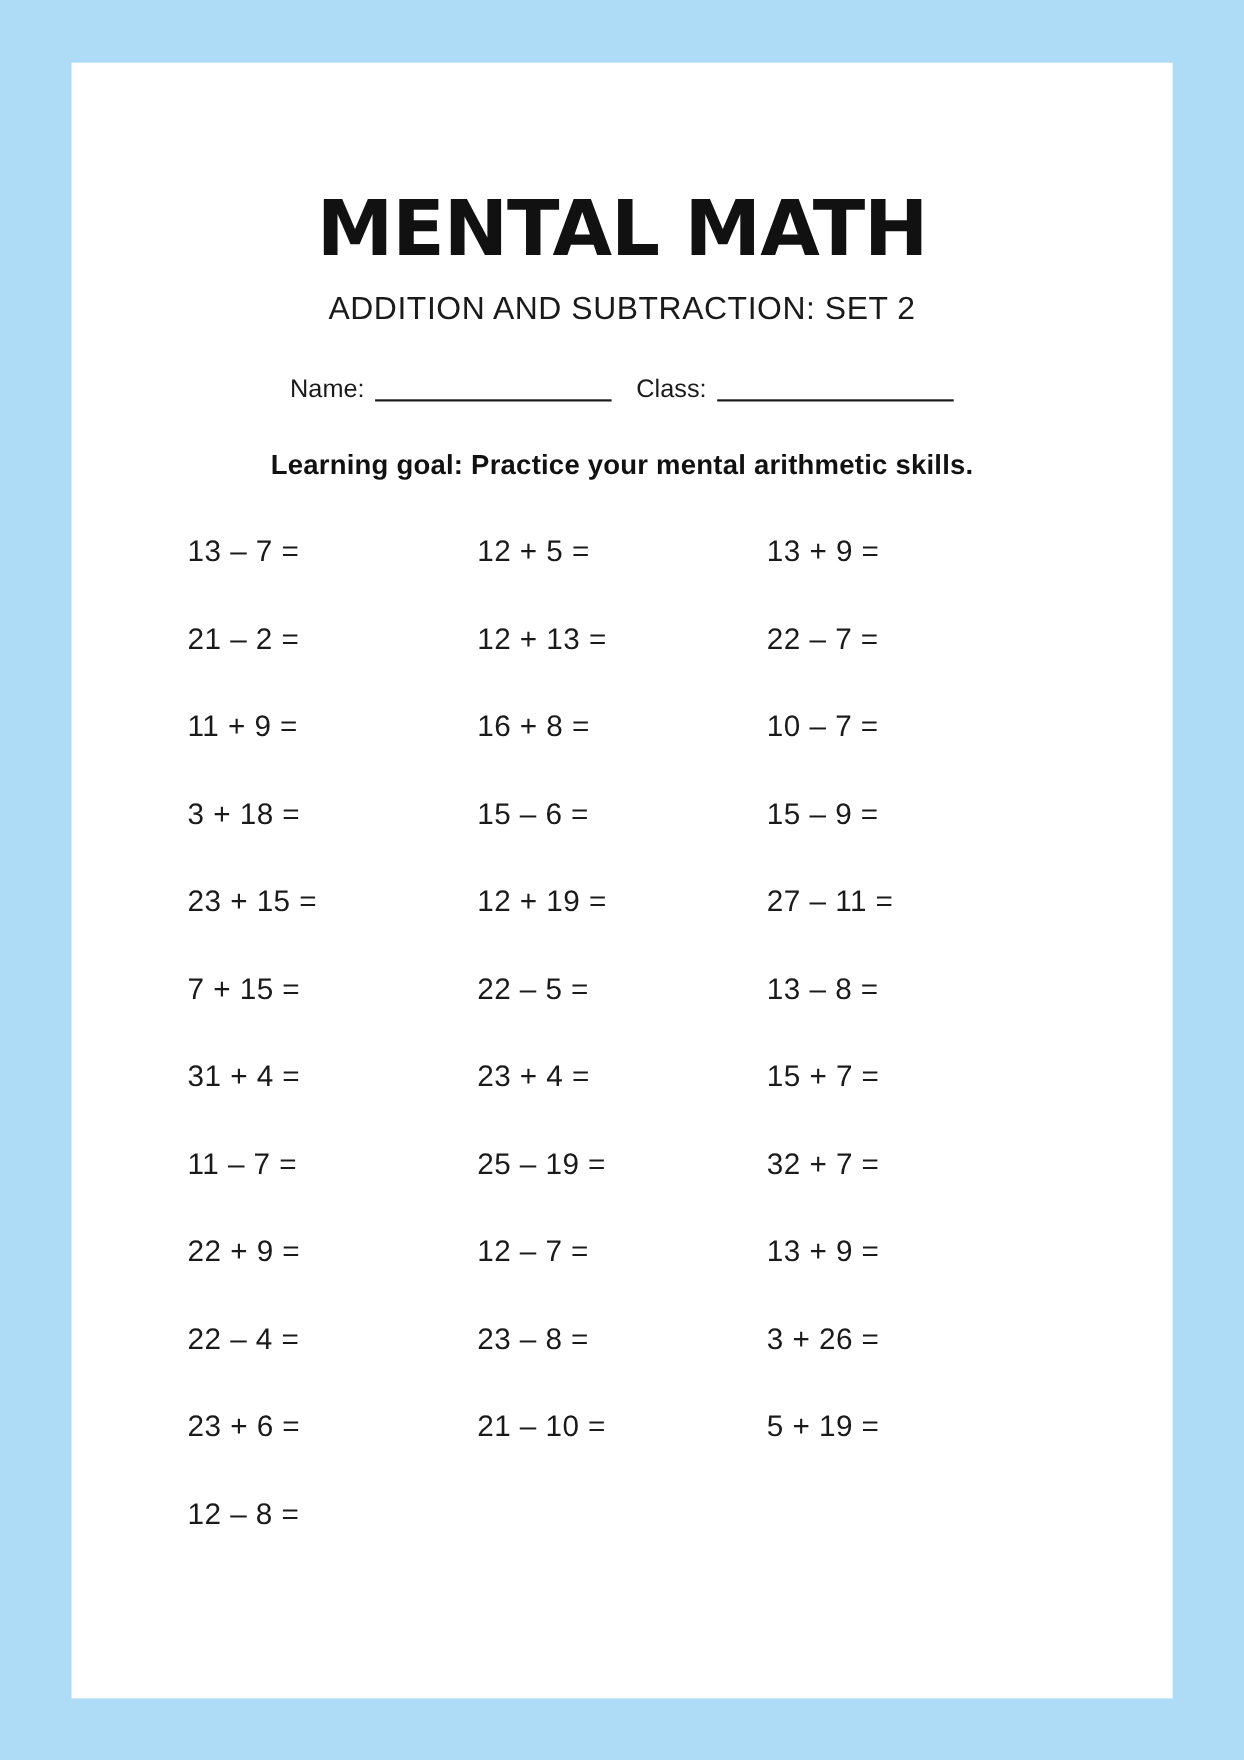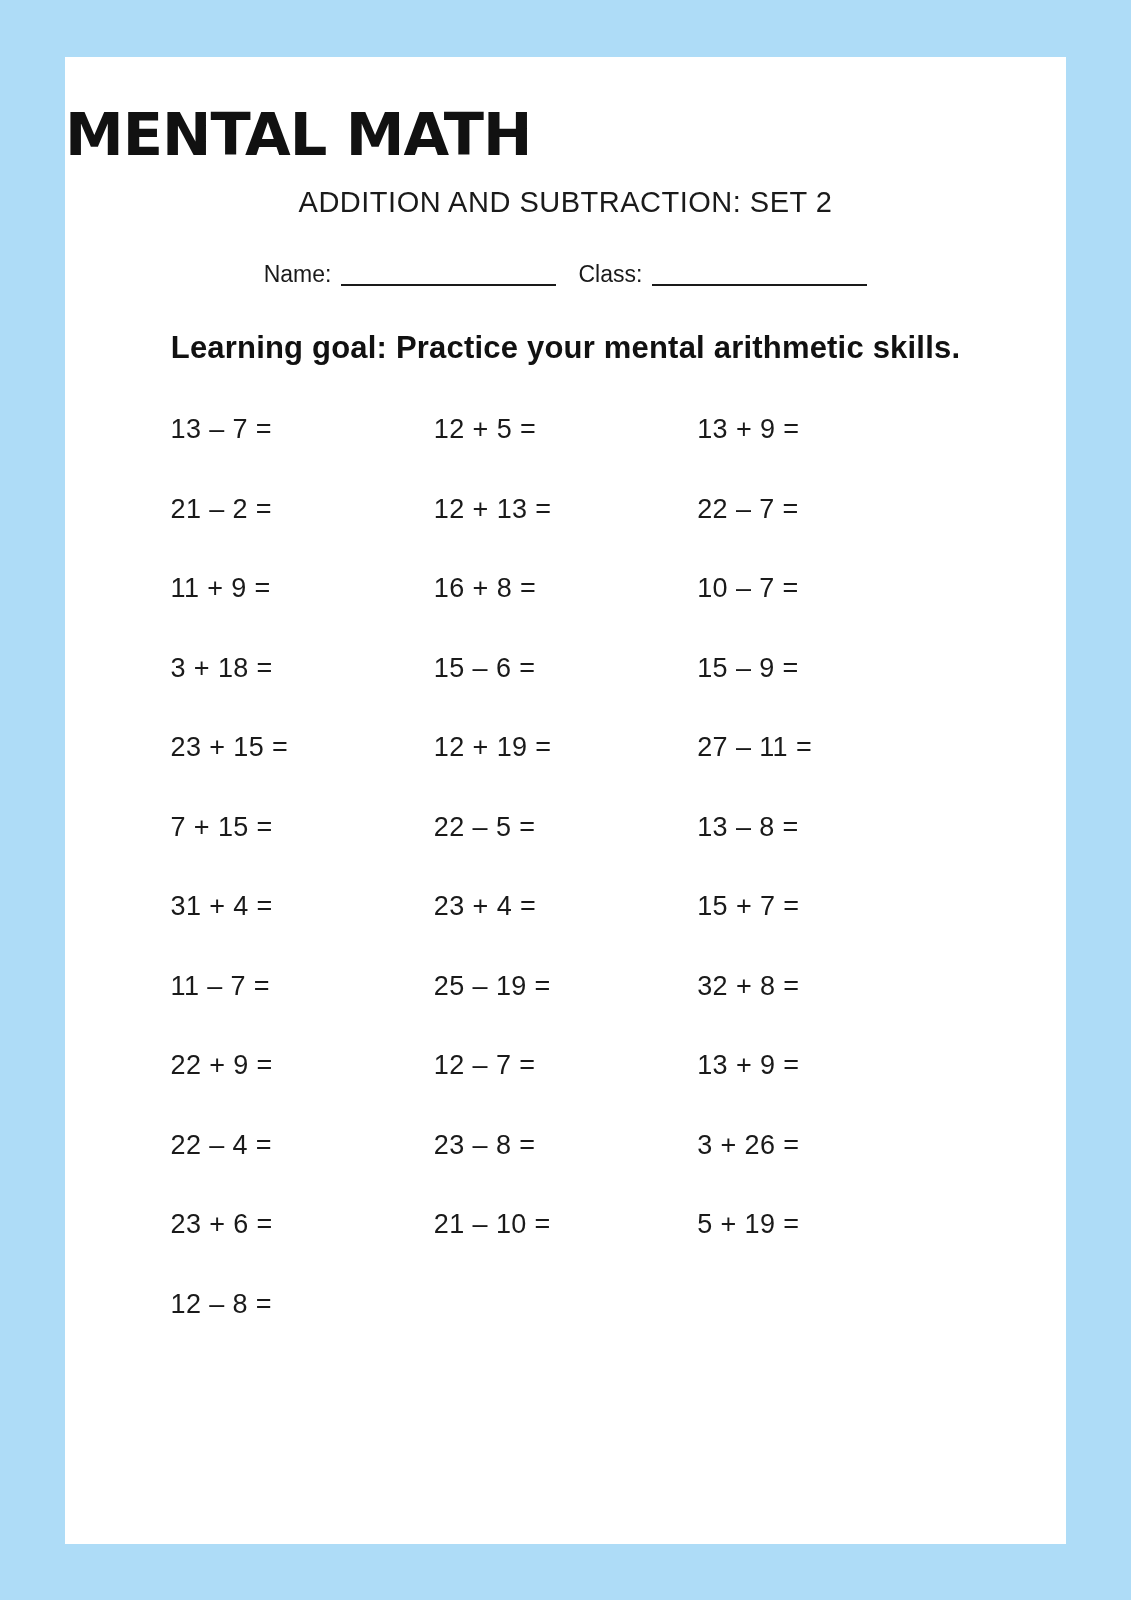--- a/index.html
+++ b/index.html
@@ -15,27 +15,28 @@
   }
   .page {
     position: absolute;
     left: 65px;
     top: 57px;
     width: 1001px;
     height: 1487px;
     background: #ffffff;
   }
   .title {
+    text-align: center;
     font-family: "DejaVu Sans", sans-serif;
     font-weight: 900;
-    font-size: 59px;
+    font-size: 70px;
     letter-spacing: -1px;
     color: #111111;
     margin: 0;
-    padding-top: 48px;
+    padding-top: 116px;
     line-height: 1;
   }
   .subtitle {
     text-align: center;
     font-size: 29px;
     letter-spacing: 0.5px;
     color: #1a1a1a;
     margin: 0;
     padding-top: 22px;
   }
@@ -58,21 +59,21 @@
   }
   .field-line {
     display: inline-block;
     width: 215px;
     border-bottom: 2px solid #1a1a1a;
     height: 20px;
   }
   .goal {
     text-align: center;
     font-weight: bold;
-    font-size: 31px;
+    font-size: 25px;
     color: #111111;
     margin: 0;
     padding-top: 42px;
     letter-spacing: 0.2px;
   }
   .problems {
     margin: 48px auto 0 auto;
     width: 790px;
     display: grid;
     grid-template-columns: repeat(3, 1fr);
@@ -125,21 +126,21 @@
     <div class="problem">12 + 19 =</div>
     <div class="problem">27 – 11 =</div>
     <div class="problem">7 + 15 =</div>
     <div class="problem">22 – 5 =</div>
     <div class="problem">13 – 8 =</div>
     <div class="problem">31 + 4 =</div>
     <div class="problem">23 + 4 =</div>
     <div class="problem">15 + 7 =</div>
     <div class="problem">11 – 7 =</div>
     <div class="problem">25 – 19 =</div>
-    <div class="problem">32 + 8 =</div>
+    <div class="problem">32 + 7 =</div>
     <div class="problem">22 + 9 =</div>
     <div class="problem">12 – 7 =</div>
     <div class="problem">13 + 9 =</div>
     <div class="problem">22 – 4 =</div>
     <div class="problem">23 – 8 =</div>
     <div class="problem">3 + 26 =</div>
     <div class="problem">23 + 6 =</div>
     <div class="problem">21 – 10 =</div>
     <div class="problem">5 + 19 =</div>
     <div class="problem">12 – 8 =</div>

